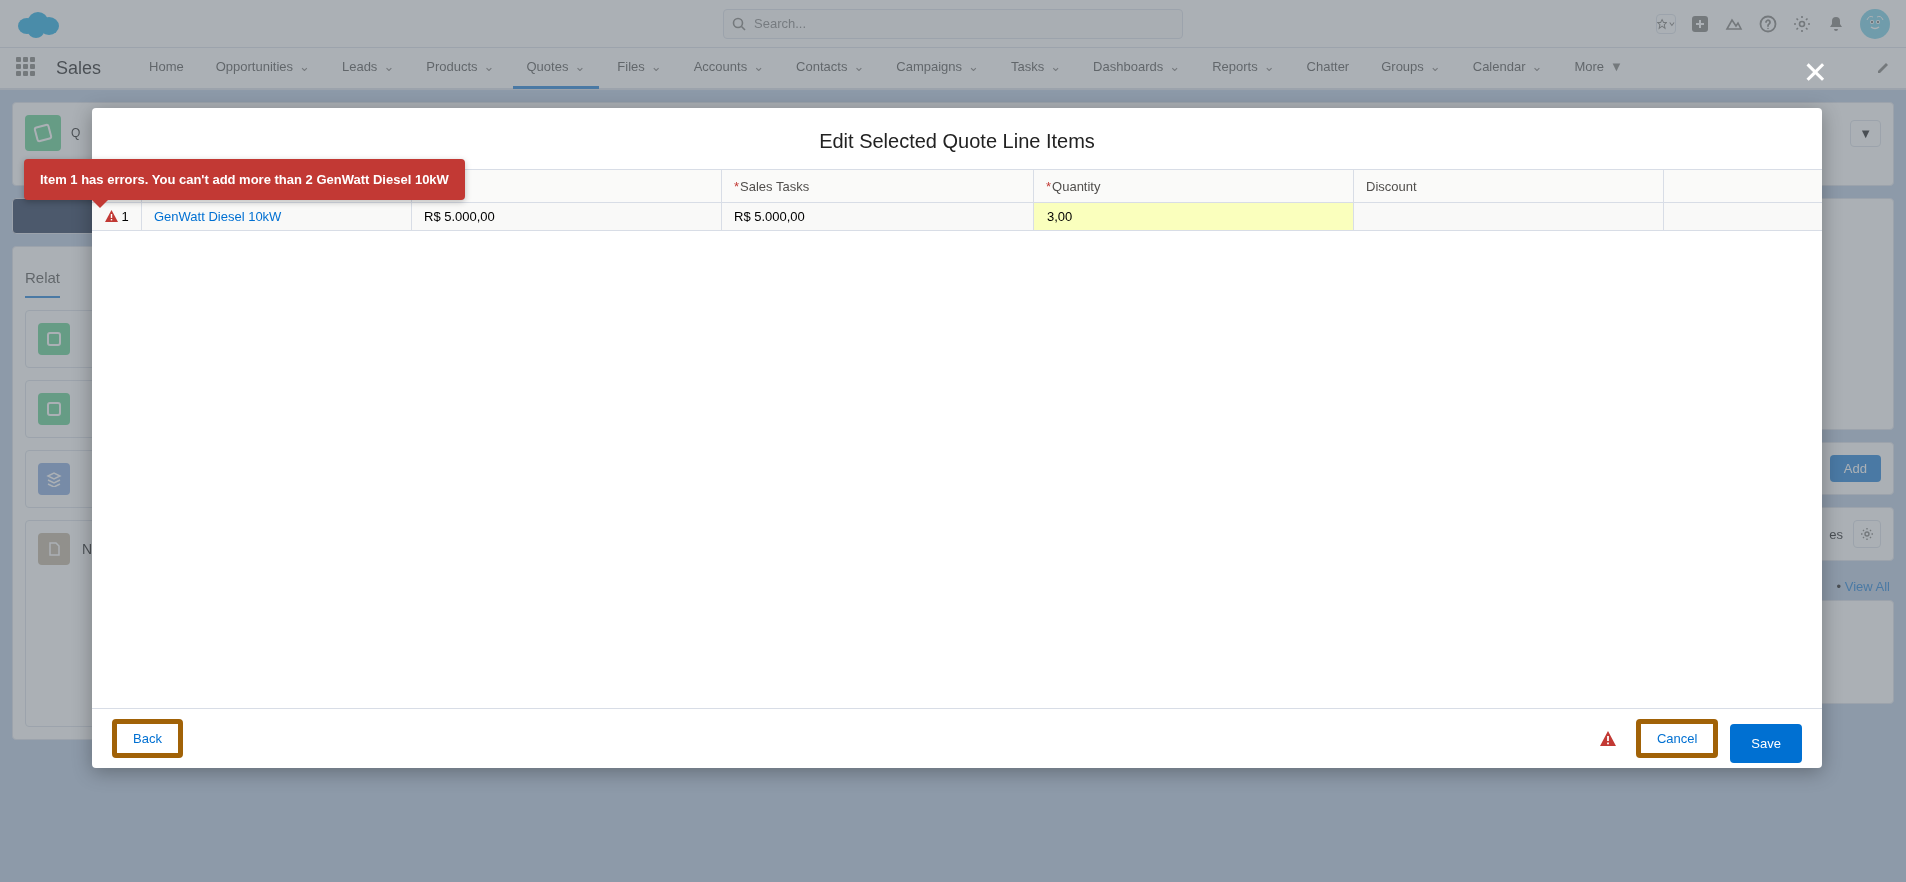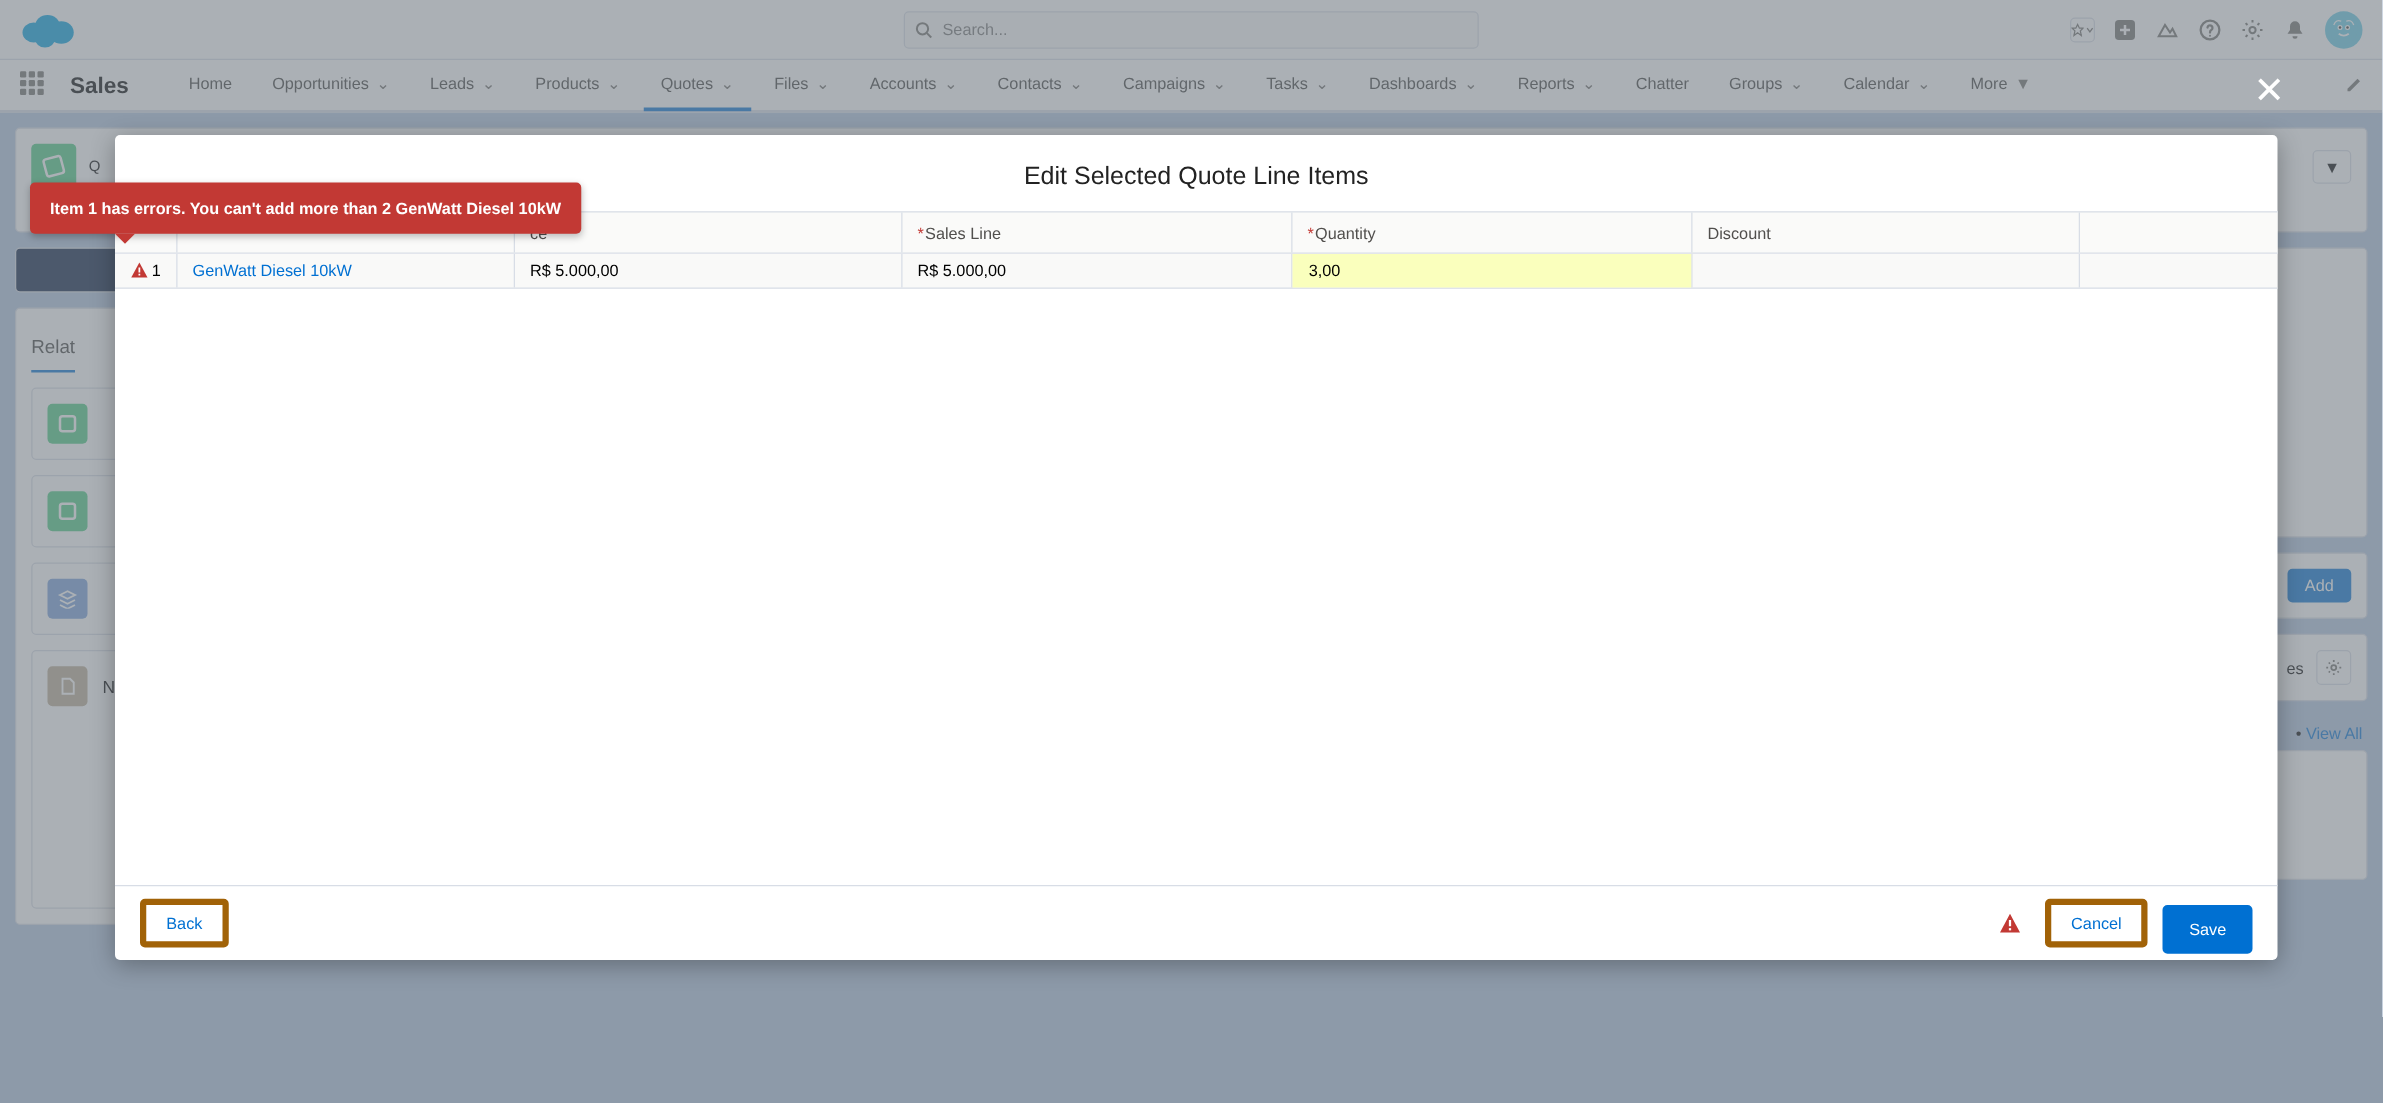--- a/index.html
+++ b/index.html
@@ -13,21 +13,21 @@
 .search-wrap .sicon { position: absolute; left: 9px; top: 8px; color: #706e6b; }
 .header-actions { margin-left: auto; display: flex; align-items: center; gap: 14px; color: #706e6b; }
 .header-actions .ic { width: 20px; height: 20px; display:flex; align-items:center; justify-content:center; cursor:pointer; }
 .fav-box { border:1px solid #d8dde6; border-radius:4px; height:26px; width:40px; display:flex; align-items:center; justify-content:center; }
 .avatar { width: 30px; height: 30px; border-radius: 50%; background: #65cae4; display:flex; align-items:center; justify-content:center; color:#fff; font-size:16px;}
 
 
 .nav-bar { height: 42px; background: #fff; border-bottom: 2px solid #d8dde6; display: flex; align-items: center; padding: 0 16px; gap: 4px; }
 .app-launcher { width: 22px; height: 22px; margin-right: 14px; cursor:pointer; display:grid; grid-template-columns:repeat(3,5px); grid-template-rows:repeat(3,5px); gap:2px;}
 .app-launcher span{background:#706e6b; border-radius:1px;}
-.app-name { font-size: 18px; font-weight: 700; margin-right: 30px; }
+.app-name { font-size: 18px; font-weight: 400; margin-right: 30px; }
 .nav-item { display: flex; align-items: center; padding: 0 14px; height: 42px; font-size: 13px; color: #3e3e3c; cursor: pointer; gap:6px; border-bottom: 3px solid transparent; }
 .nav-item.active { border-bottom-color: #0070d2; }
 .chev { color:#706e6b; }
 .edit-pencil { margin-left: auto; color:#706e6b; cursor:pointer; }
 
 
 .bg-page { position: absolute; top: 90px; left: 0; right: 0; bottom: 0; padding: 12px; }
 .bg-card { background:#fff; border:1px solid #d8dde6; border-radius:4px; padding:12px; margin-bottom:12px; }
 .quote-header { display:flex; align-items:center; gap:10px; }
 .quote-icon { width:36px; height:36px; background:#4bca81; border-radius:4px; display:flex; align-items:center; justify-content:center; color:#fff;}
@@ -70,21 +70,21 @@
 .cell-link { color:#0070d2; cursor:pointer; }
 .qty-cell { background:#faffbd; height:100%; width:100%; display:flex; align-items:center; padding-left:12px; border:1px solid transparent;}
 .modal-body { flex:1; overflow:auto; }
 .modal-footer { height: 60px; border-top:1px solid #d8dde6; display:flex; align-items:center; padding:0 20px; }
 .btn { border:5px solid #a16207; background:#fff; border-radius:4px; padding:7px 16px; font-size:13px; cursor:pointer; color:#0070d2;}
 .btn.primary { background:#0070d2; color:#fff; border-color:#0070d2;margin-top:10px;}
 .footer-err { margin-left:auto; margin-right:18px; display:flex; align-items:center; }
 .footer-right { display:flex; gap:12px; align-items:center;}
 
 
-.err-tip { position:absolute; top: 146px; left: 24px; background:#c23934; color:#fff; font-size:13px; font-weight:600; padding:13px 16px; border-radius:4px; max-width:530px; z-index:100; box-shadow:0 2px 6px rgba(0,0,0,0.25);}
+.err-tip { position:absolute; top: 159px; left: 24px; background:#c23934; color:#fff; font-size:13px; font-weight:600; padding:13px 16px; border-radius:4px; max-width:530px; z-index:100; box-shadow:0 2px 6px rgba(0,0,0,0.25);}
 .err-tip::after { content:""; position:absolute; bottom:-8px; left:68px; border:8px solid transparent; border-top-color:#c23934; border-bottom:none;}
 
 svg { display:block; }
 </style>
 </head>
 <body>
 
 <div class="global-header">
   <div class="logo">
     <svg viewBox="0 0 44 30" width="44" height="30">
@@ -338,21 +338,21 @@
 <div class="modal">
   <div class="modal-close">✕</div>
   <div class="modal-title">Edit Selected Quote Line Items</div>
   <div class="modal-table-head">
     <div class="col-idx"></div>
     <div class="col-prod"></div>
     <div class="col-list">
         <span>ce</span>
       </div>
     <div class="col-sales req">
-        <span>Sales Line</span>
+        <span>Sales Tasks</span>
       </div>
     <div class="col-qty req">
         <span>Quantity</span>
       </div>
     <div class="col-disc">
         <span>Discount</span>
       </div>
     <div class="col-trail"></div>
   </div>
   <div class="modal-body">

